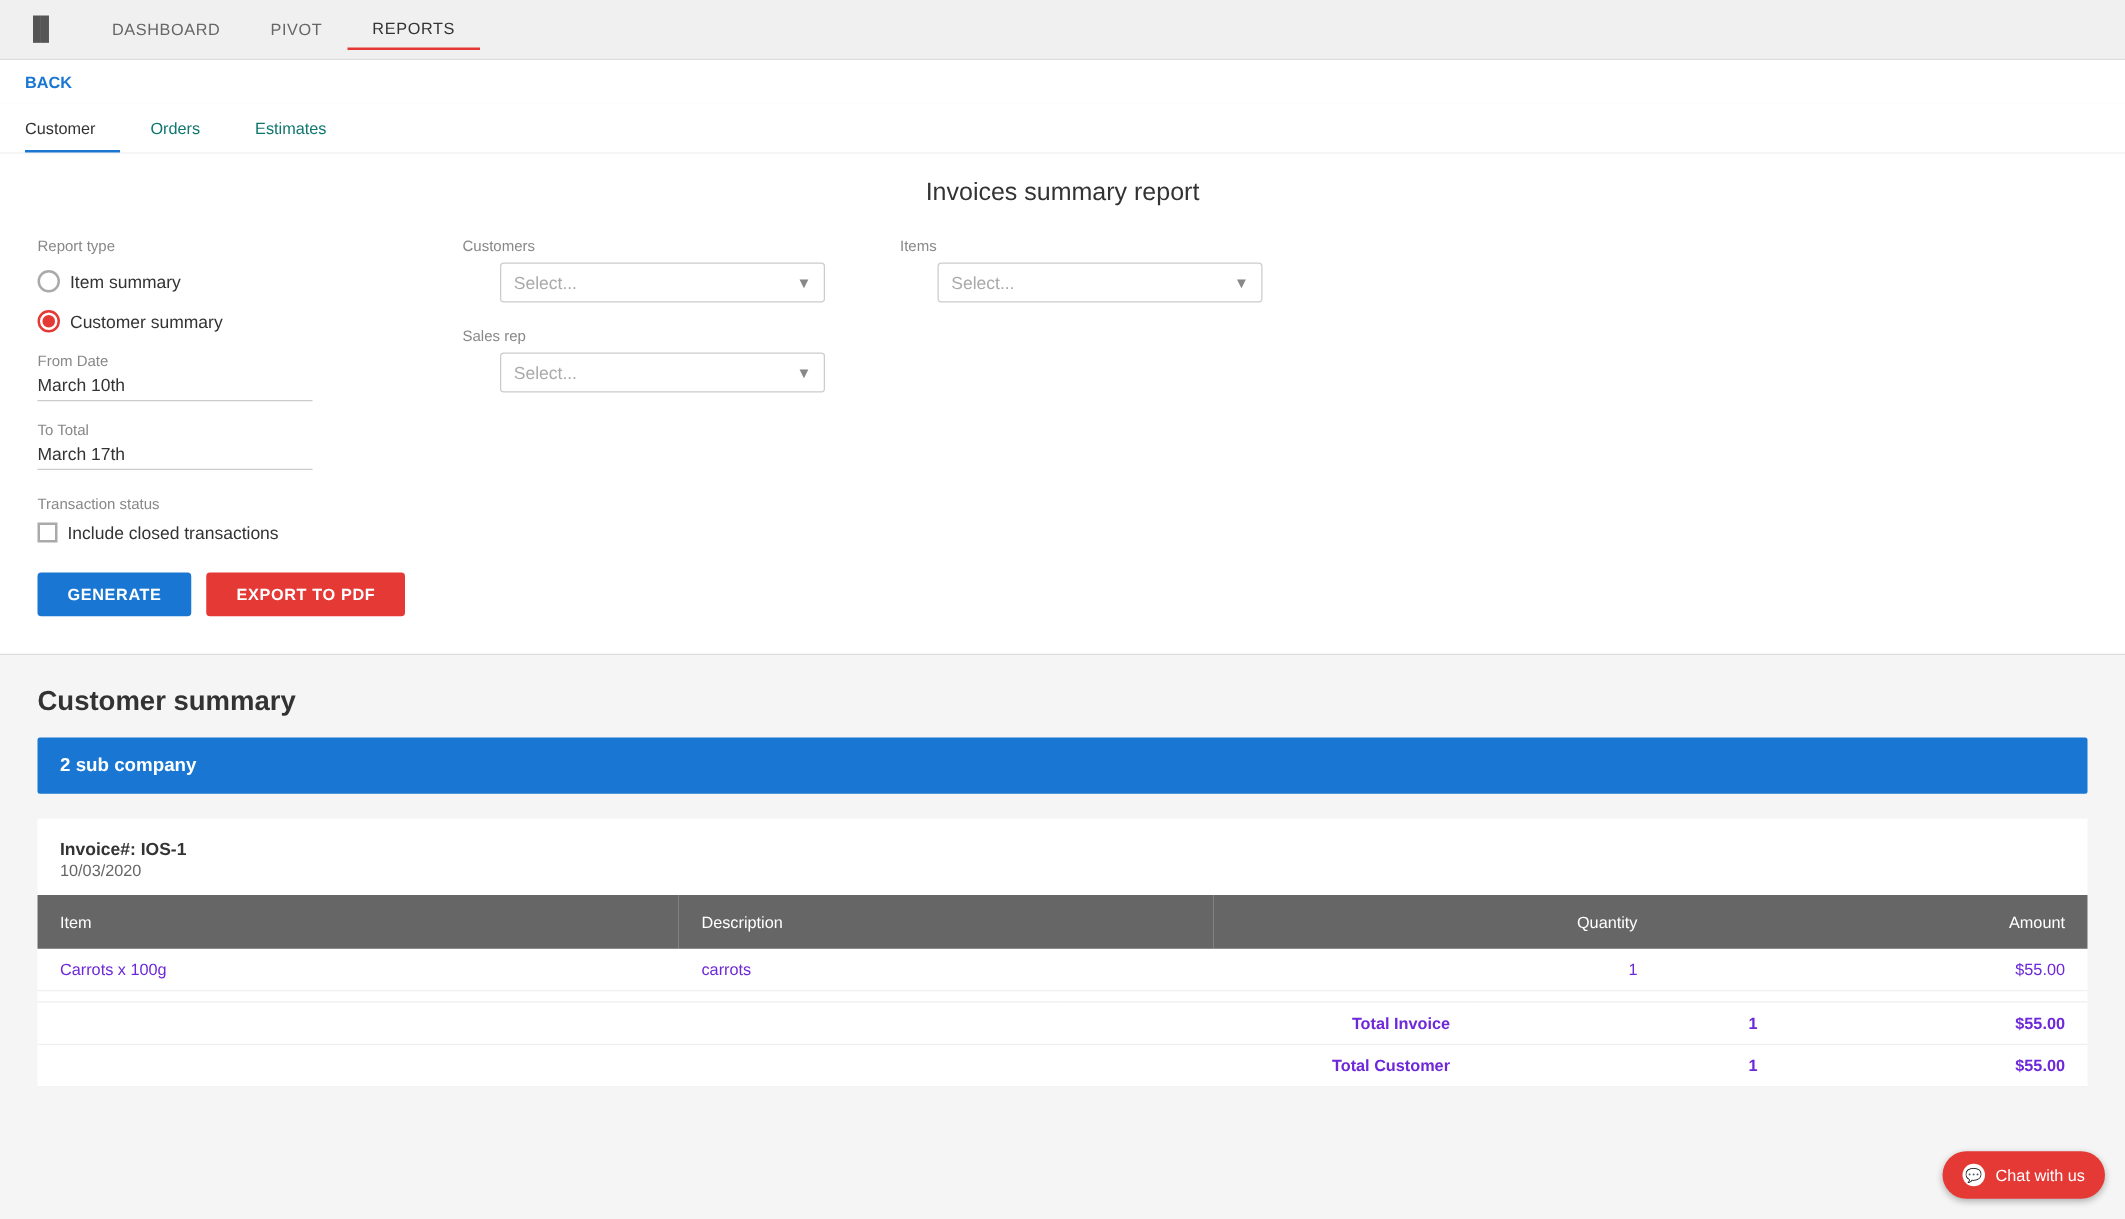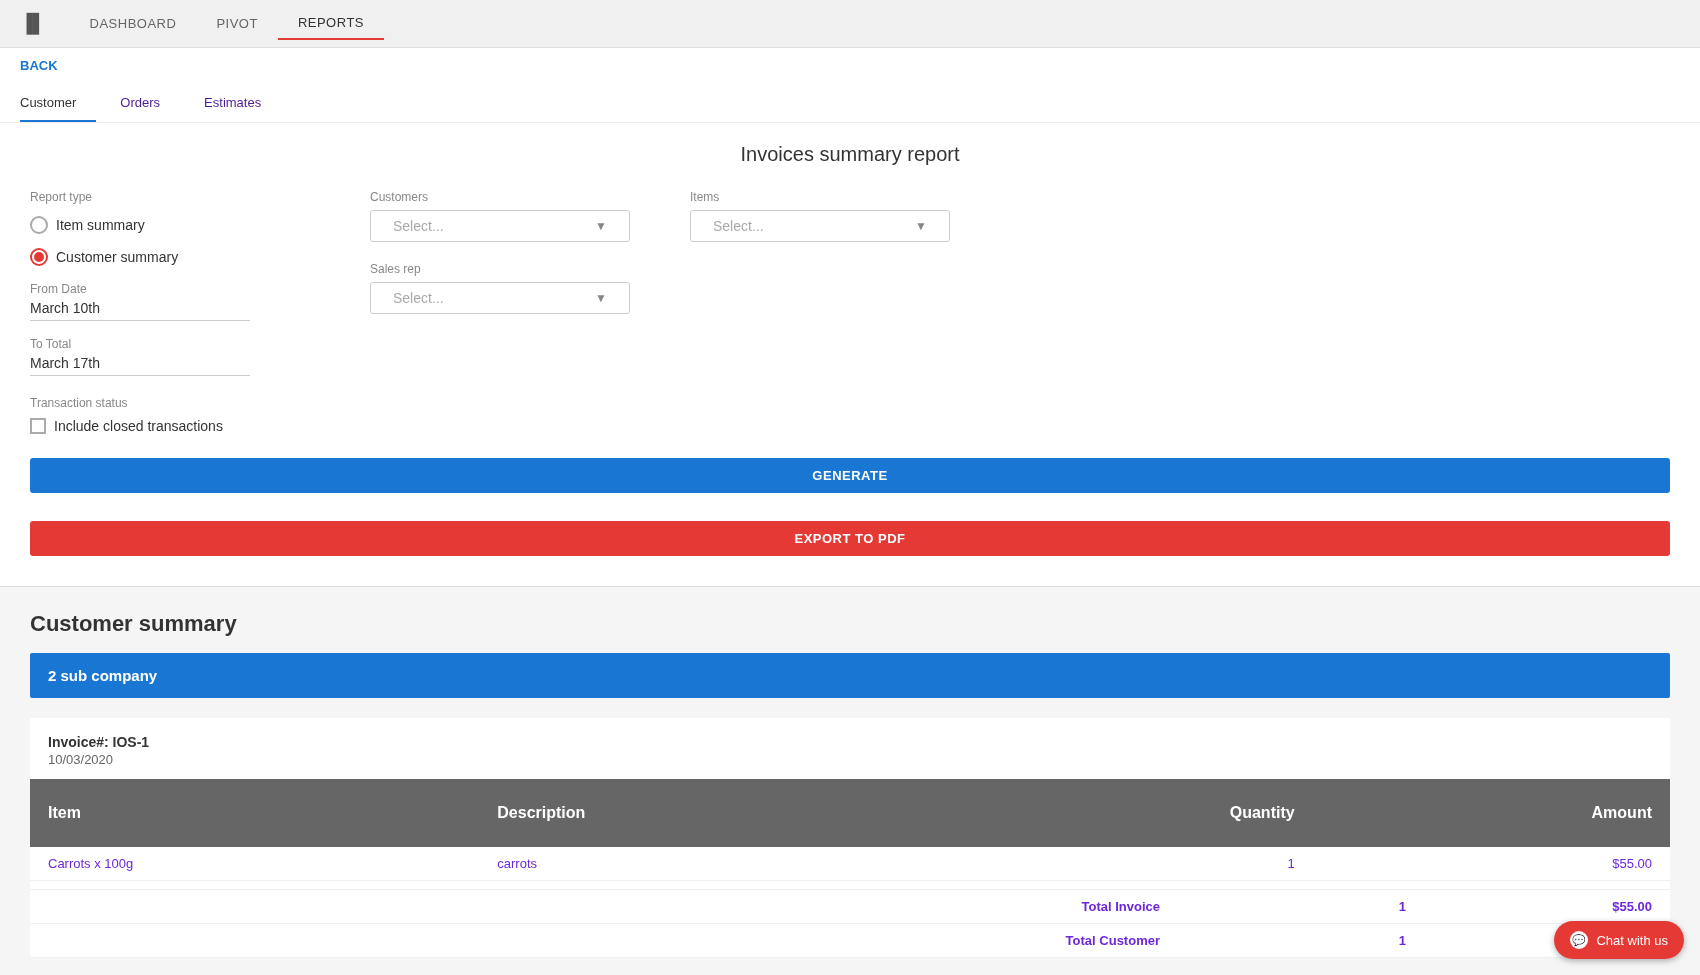--- a/index.html
+++ b/index.html
@@ -51,21 +51,21 @@
       background: #fff;
       display: flex;
       padding: 0 20px;
       border-bottom: 1px solid #eee;
     }
     .sub-tab {
       padding: 12px 20px 10px 0;
       margin-right: 24px;
       font-size: 13px;
       cursor: pointer;
-      color: #4c1d95;
+      color: #0f766e;
       border-bottom: 2px solid transparent;
     }
     .sub-tab.active {
       color: #333;
       border-bottom: 2px solid #1976d2;
     }
 
     
     .report-form-area {
       background: #fff;
@@ -161,45 +161,45 @@
     .checkbox-label { font-size: 14px; color: #333; }
 
     
     .dropdown-group { margin-bottom: 20px; }
     .dropdown-label { font-size: 12px; color: #888; margin-bottom: 6px; }
     .dropdown-select {
       display: flex;
       align-items: center;
       border: 1px solid #ccc;
       border-radius: 3px;
-      padding: 7px 22px;
+      padding: 7px 10px;
       width: 260px;
       cursor: pointer;
       background: #fff;
       justify-content: space-between;
       font-size: 14px;
       color: #aaa;
+      margin-left: 30px;
     }
     .dropdown-arrow { font-size: 12px; color: #888; }
 
     .items-dropdown {
       width: 260px;
     }
 
     .dropdowns-row {
       display: flex;
       gap: 60px;
     }
 
     
     .action-buttons {
       display: flex;
-      gap: 28px;
+      gap: 12px;
       margin-top: 24px;
-      flex-direction: column;
     }
     .btn-generate {
       background: #1976d2;
       color: #fff;
       border: none;
       padding: 10px 24px;
       font-size: 13px;
       font-weight: 600;
       cursor: pointer;
       border-radius: 3px;
@@ -266,23 +266,23 @@
     .data-table {
       width: 100%;
       border-collapse: collapse;
       margin-top: 8px;
     }
     .data-table thead tr {
       background: #666;
       color: #fff;
     }
     .data-table thead th {
-      padding: 25px 18px;
-      font-size: 16px;
-      font-weight: 700;
+      padding: 14px 18px;
+      font-size: 13px;
+      font-weight: 400;
       text-align: left;
     }
     .data-table thead th.right { text-align: right; }
     .data-table tbody tr td {
       padding: 9px 18px;
       font-size: 13px;
       color: #6d28d9;
       border-bottom: 1px solid #f0f0f0;
     }
     .data-table tbody tr td.right { text-align: right; }

